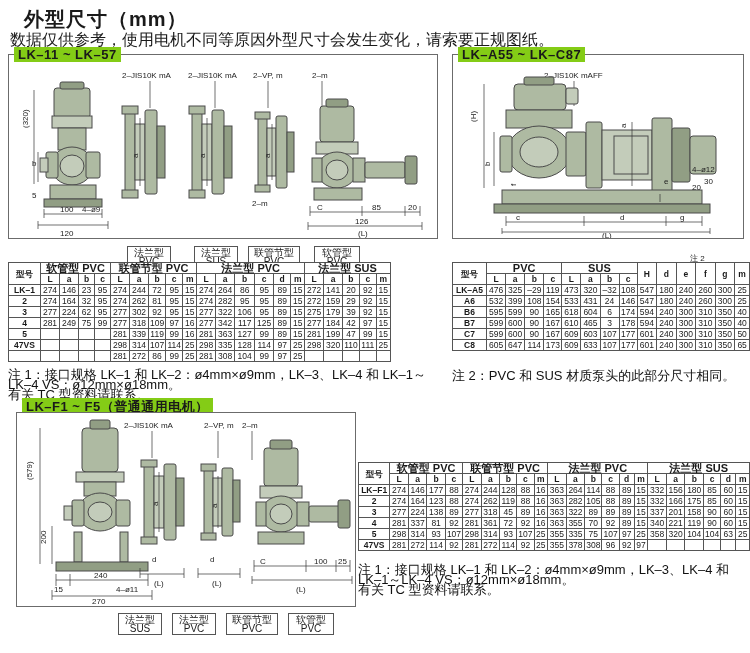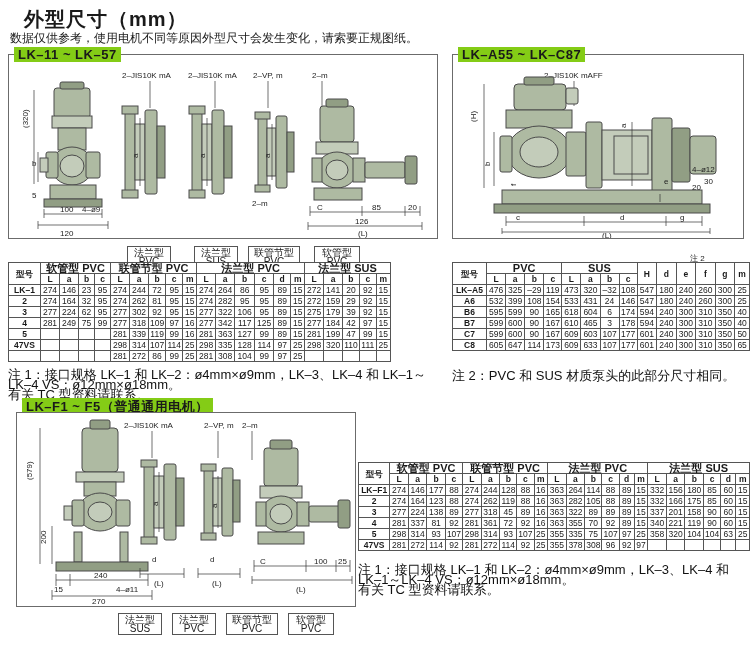--- a/index.html
+++ b/index.html
@@ -10,21 +10,21 @@
     font-family:"Liberation Sans", sans-serif;
     color:#1a1a1a;
     overflow:hidden;
   }
   .page-title {
     position:absolute; left:24px; top:6px;
     font-size:20px; font-weight:bold; letter-spacing:1px;
   }
   .page-note {
     position:absolute; left:10px; top:30px;
-    font-size:12px;
+    font-size:16px;
   }
 
   
   .panel { position:absolute; border:1px solid #6b6b6b; background:#fff; }
   .panel-title {
     position:absolute; font-size:13px; font-weight:bold; letter-spacing:.5px;
     background:#84cc16; padding:0 4px;
   }
 
   

